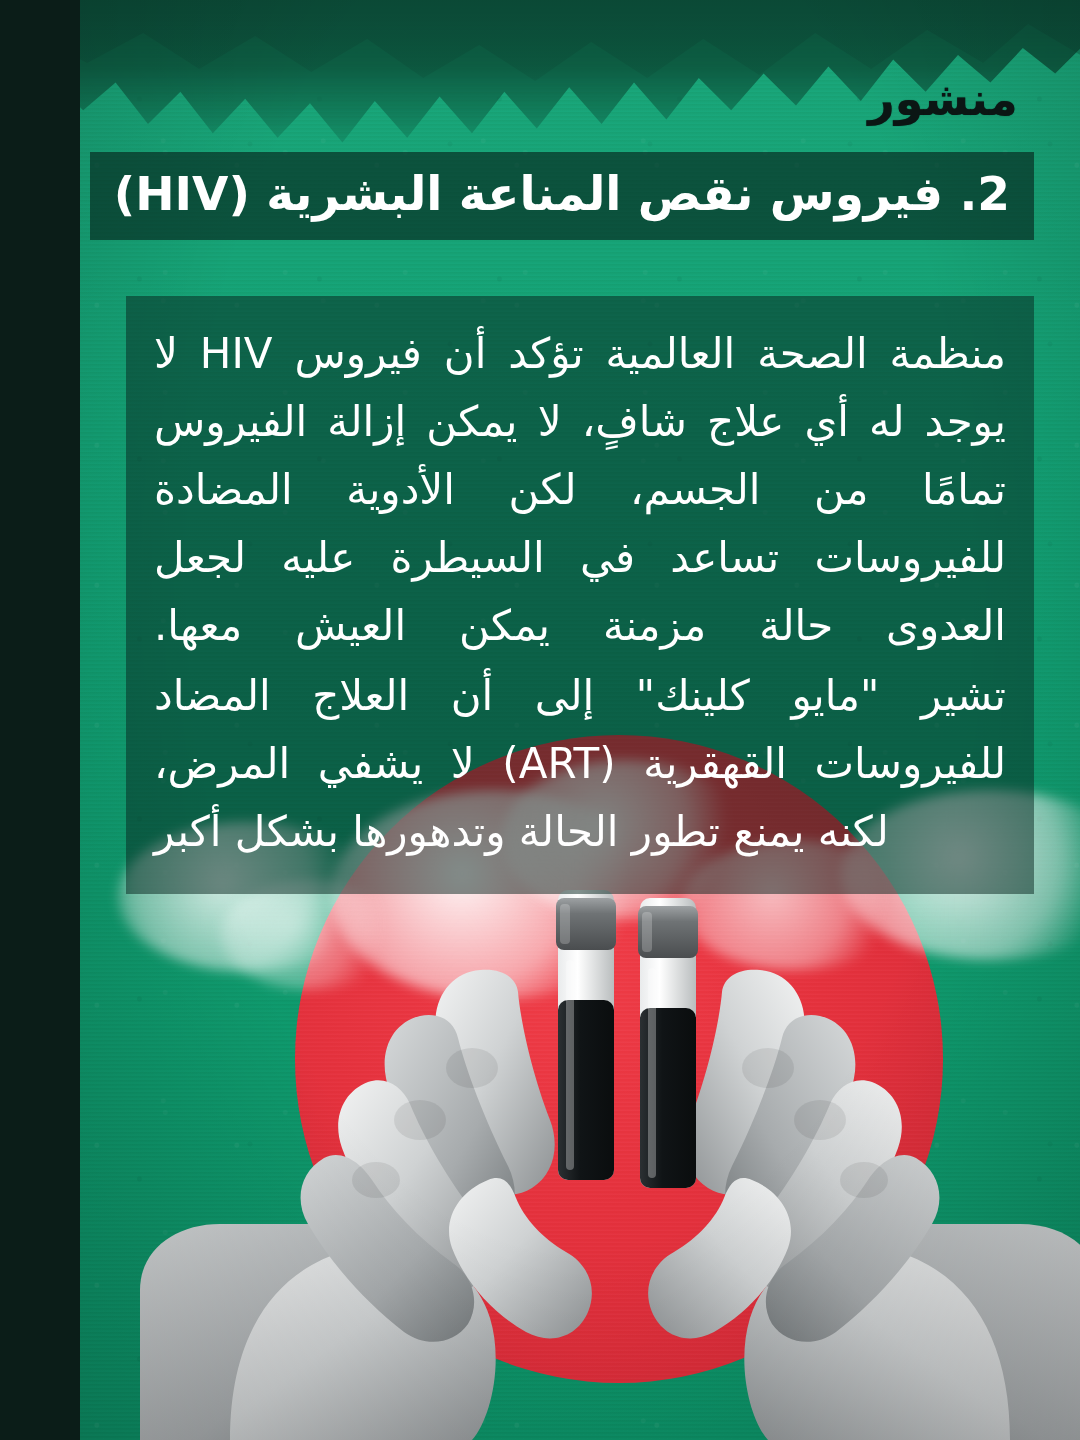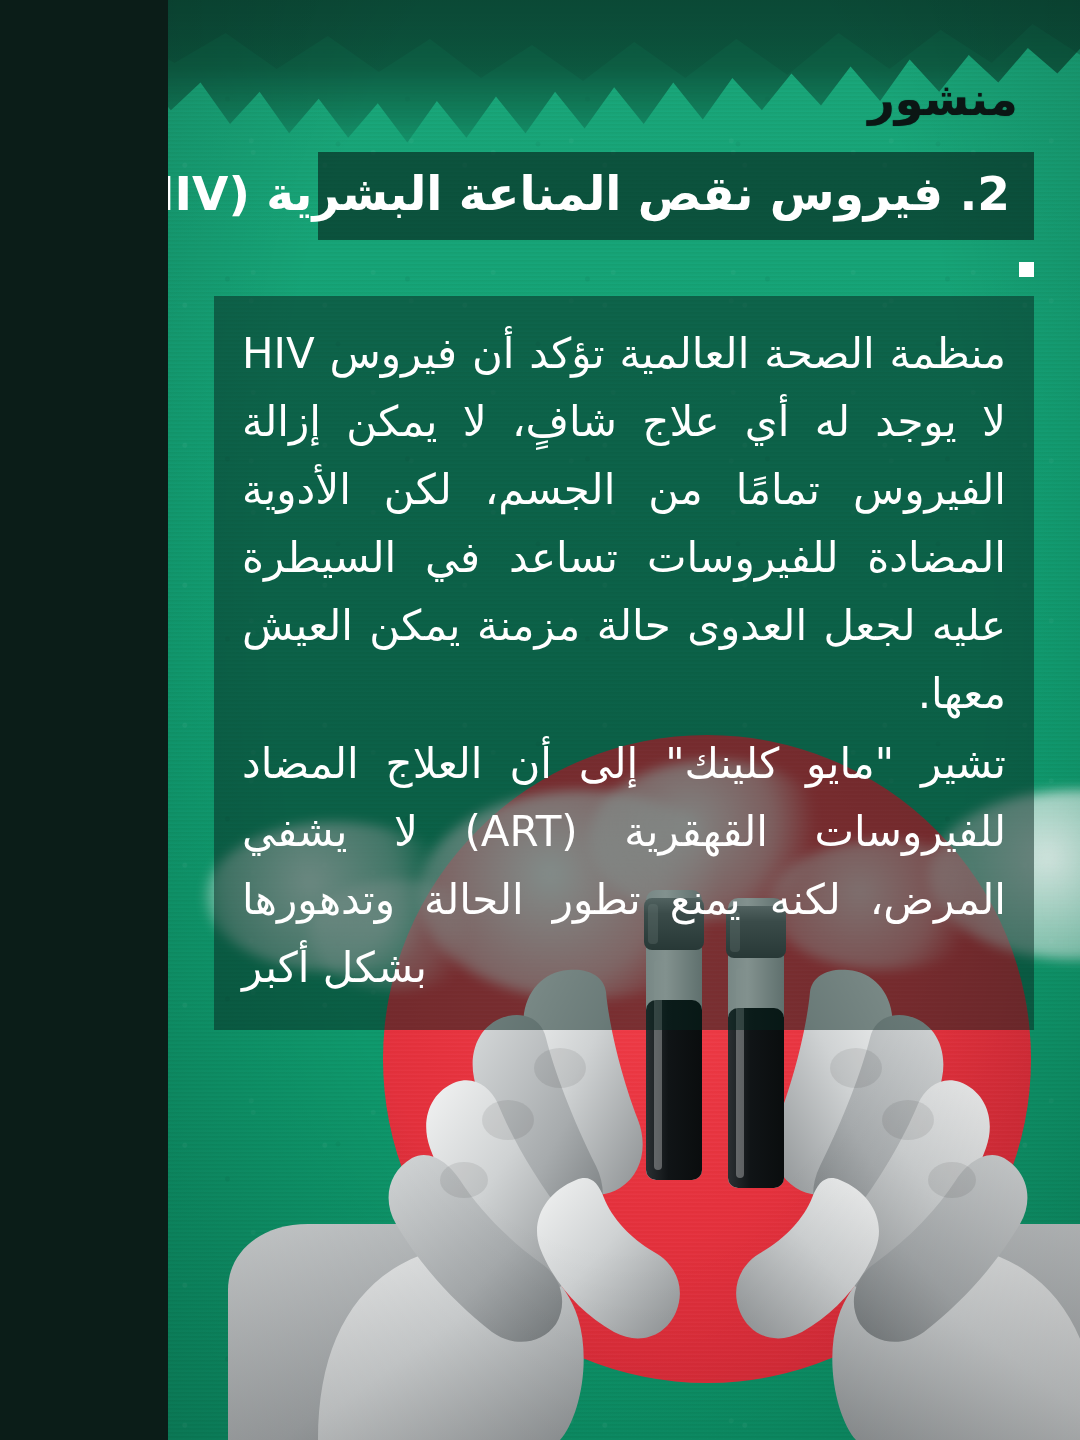--- a/index.html
+++ b/index.html
@@ -3,21 +3,21 @@
 <meta charset="utf-8">
 <title>HIV Infographic</title>
 <style>
   html, body {
     margin: 0;
     padding: 0;
     background: #0b1d18;
   }
   .canvas {
     position: relative;
-    width: 912px;
+    width: 1000px;
     height: 1440px;
     overflow: hidden;
     font-family: "DejaVu Sans", "Liberation Sans", sans-serif;
     background: #3b82f6;
     color: #ffffff;
   }
 
   
   .bg-base {
     position: absolute;
@@ -137,21 +137,21 @@
     text-shadow: 0 0 1px rgba(0,0,0,.6);
   }
 
   
   .headline-row {
     position: absolute;
     right: 46px;
     top: 152px;
     left: 150px;
     display: flex;
-    flex-direction: column;
+    flex-direction: row;
     align-items: stretch;
     justify-content: flex-start;
     gap: 12px;
   }
   .headline-text {
     background: rgba(5, 32, 26, .62);
     color: #ffffff;
     font-size: 47px;
     font-weight: 700;
     line-height: 1.28;

